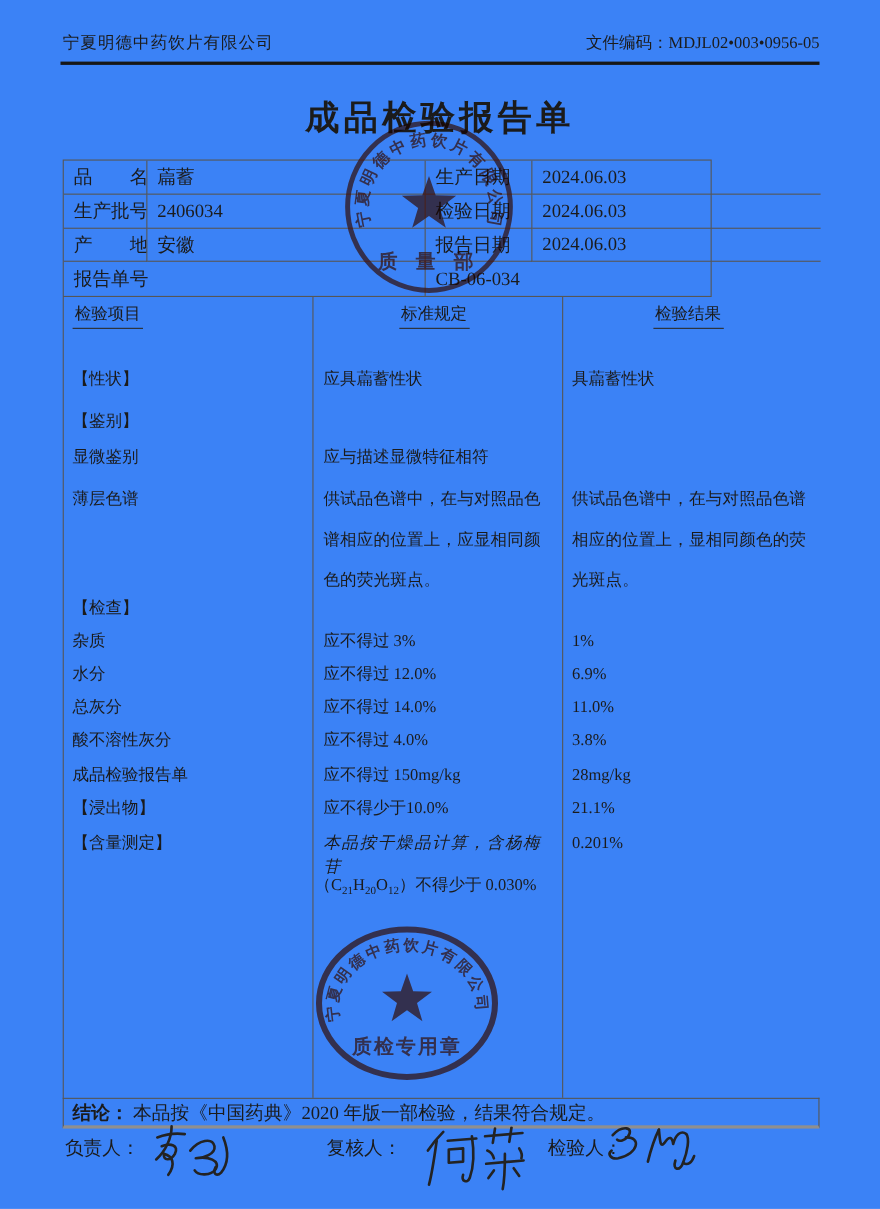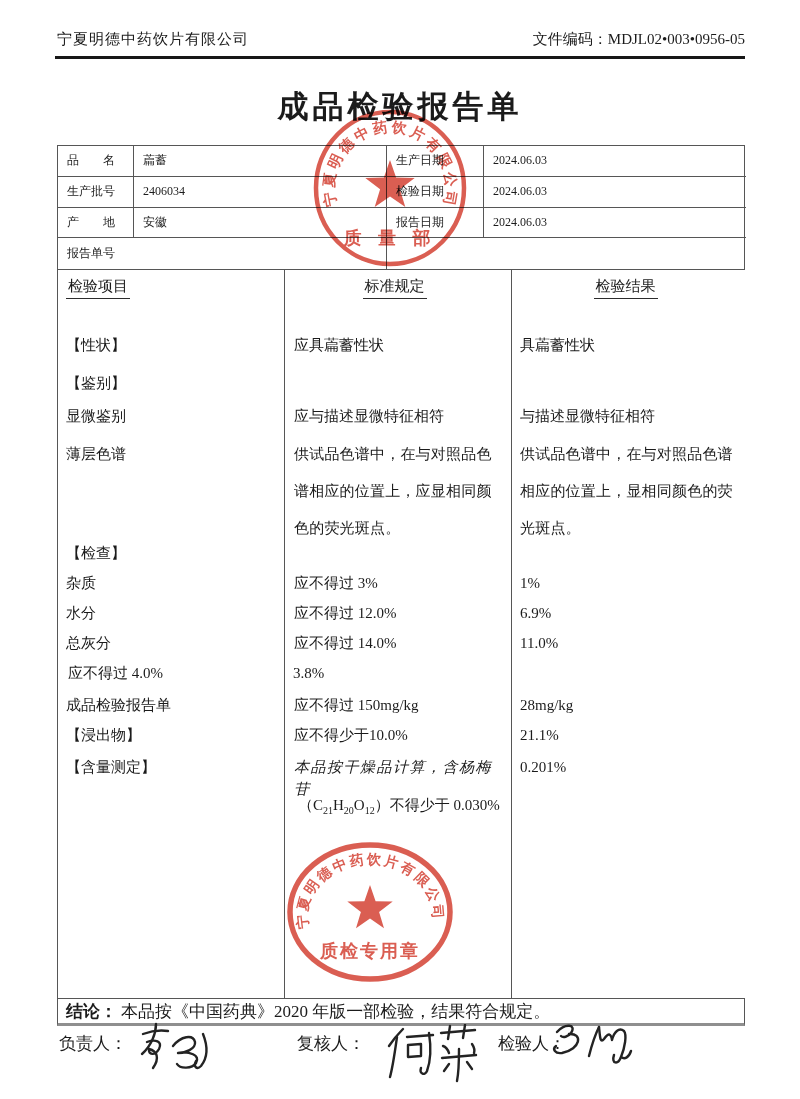--- a/index.html
+++ b/index.html
@@ -1,33 +1,33 @@
 <!DOCTYPE html>
 <html><head>
 <meta charset="utf-8">
 <style>
   html,body{margin:0;padding:0;background:#e8e8e8;}
   .page{
-    position:relative; width:800px; height:1099px; background:#ffffff;
+    position:relative; width:800px; height:1099px; background:#3b82f6;
     font-family:"Liberation Serif","DejaVu Serif",serif; color:#1b1b1b;
     overflow:hidden; margin:0 auto;
   }
   
   .hdr-company{position:absolute; left:57px; top:30px; font-size:15px; letter-spacing:1px;}
   .hdr-code{position:absolute; right:55px; top:30px; font-size:15px;}
   .hdr-rule{position:absolute; left:55px; top:56px; width:690px; height:3px; background:#171717;}
   
   .title{position:absolute; left:0; top:86px; width:100%; text-align:center;
          font-size:31px; font-weight:bold; letter-spacing:4px;}
   
   .info-grid{
-    position:absolute; left:57px; top:145px; width:688px; height:125px;
+    position:absolute; left:57px; top:145px; width:590px; height:125px;
     display:grid; grid-template-columns:76px 253px 97px 262px;
     grid-template-rows:repeat(4,1fr);
-    border:1px solid #565656; box-sizing:border-box; font-size:12px;
+    border:1px solid #565656; box-sizing:border-box; font-size:17px;
   }
   .ig-cell{border-right:1px solid #565656; border-bottom:1px solid #565656;
            display:flex; align-items:center; padding-left:9px; box-sizing:border-box;
            white-space:nowrap; overflow:hidden;}
   .ig-cell.lastcol{border-right:none;}
   .ig-cell.lastrow{border-bottom:none;}
   .ig-span2a{grid-column:1/3;}
   .ig-span2b{grid-column:3/5;}
   
   .main-tbl{
@@ -91,20 +91,21 @@
     <div class="ig-cell">2406034</div>
     <div class="ig-cell">检验日期</div>
     <div class="ig-cell lastcol">2024.06.03</div>
 
     <div class="ig-cell">产　　地</div>
     <div class="ig-cell">安徽</div>
     <div class="ig-cell">报告日期</div>
     <div class="ig-cell lastcol">2024.06.03</div>
 
     <div class="ig-cell ig-span2a lastrow">报告单号</div>
+    <div class="ig-cell ig-span2b lastcol lastrow">CB-06-034</div>
   </div>
 
   <div class="main-tbl">
     <div class="vline v1"></div>
     <div class="vline v2"></div>
 
     <div class="trow hdr-row">
       <div class="tc"><span class="uline">检验项目</span></div>
       <div class="tc spec"><span class="uline">标准规定</span></div>
       <div class="tc res"><span class="uline">检验结果</span></div>
@@ -116,21 +117,20 @@
       <div class="tc res">具萹蓄性状</div>
     </div>
     <div class="trow" style="top:102px">
       <div class="tc">【鉴别】</div>
       <div class="tc spec"></div>
       <div class="tc res"></div>
     </div>
     <div class="trow" style="top:135px">
       <div class="tc">显微鉴别</div>
       <div class="tc spec">应与描述显微特征相符</div>
-      <div class="tc res">与描述显微特征相符</div>
     </div>
     <div class="trow" style="top:166px">
       <div class="tc" style="line-height:37px">薄层色谱</div>
       <div class="tc spec multiline">供试品色谱中，在与对照品色谱相应的位置上，应显相同颜色的荧光斑点。</div>
       <div class="tc res multiline">供试品色谱中，在与对照品色谱相应的位置上，显相同颜色的荧光斑点。</div>
     </div>
     <div class="trow" style="top:272px">
       <div class="tc">【检查】</div>
       <div class="tc spec"></div>
       <div class="tc res"></div>
@@ -144,20 +144,21 @@
       <div class="tc">水分</div>
       <div class="tc spec">应不得过 12.0%</div>
       <div class="tc res">6.9%</div>
     </div>
     <div class="trow" style="top:362px">
       <div class="tc">总灰分</div>
       <div class="tc spec">应不得过 14.0%</div>
       <div class="tc res">11.0%</div>
     </div>
     <div class="trow" style="top:392px">
+      <div class="tc">酸不溶性灰分</div>
       <div class="tc spec">应不得过 4.0%</div>
       <div class="tc res">3.8%</div>
     </div>
     <div class="trow" style="top:424px">
       <div class="tc">成品检验报告单</div>
       <div class="tc spec">应不得过 150mg/kg</div>
       <div class="tc res">28mg/kg</div>
     </div>
     <div class="trow" style="top:454px">
       <div class="tc">【浸出物】</div>
@@ -165,21 +166,21 @@
       <div class="tc res">21.1%</div>
     </div>
     <div class="trow" style="top:486px">
       <div class="tc">【含量测定】</div>
       <div class="tc spec sp1">本品按干燥品计算，含杨梅苷</div>
       <div class="tc res">0.201%</div>
     </div>
 
     <div class="trow" style="top:524px">
       <div class="tc"></div>
-      <div class="tc spec" style="padding-left:14px"><span>（C</span><sub>21</sub><span>H</span><sub>20</sub><span>O</span><sub>12</sub><span>）不得少于 0.030%</span></div>
+      <div class="tc spec" style="padding-left:2px"><span>（C</span><sub>21</sub><span>H</span><sub>20</sub><span>O</span><sub>12</sub><span>）不得少于 0.030%</span></div>
       <div class="tc res"></div>
     </div>
   </div>
 
   <div class="concl">
     <b>结论：</b>
     <span>本品按《中国药典》2020 年版一部检验，结果符合规定。</span>
   </div>
 
   <div class="sig-row">

